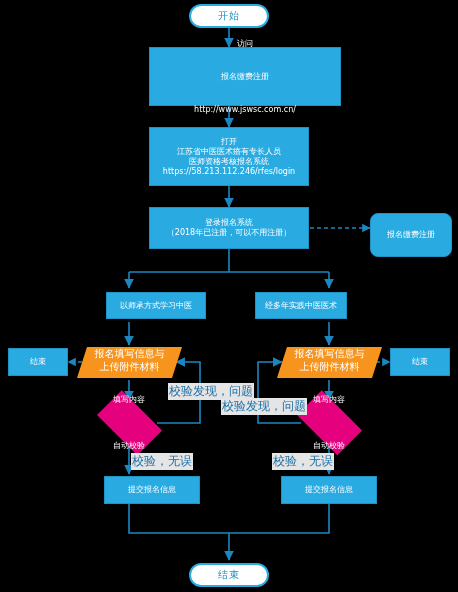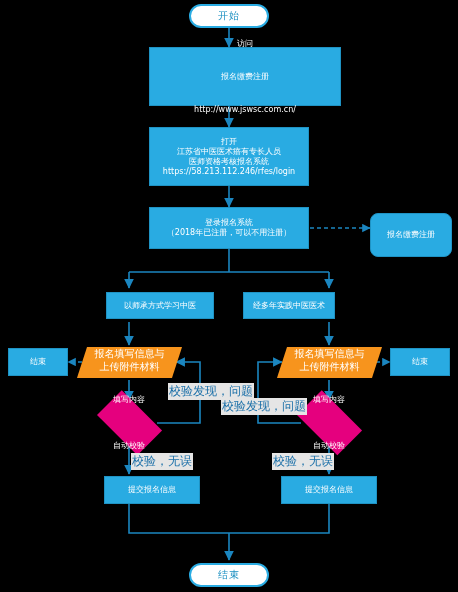--- a/index.html
+++ b/index.html
@@ -102,25 +102,25 @@
 
 <div class="node proc f8" style="left:149px;top:207px;width:160px;height:42px;flex-direction:column;text-align:right;">
   <span>登录报名系统</span>
   <span>（2018年已注册，可以不用注册）</span>
 </div>
 
 <div class="node proc f8" style="left:370px;top:213px;width:82px;height:44px;border-radius:8px;">
   <span>报名缴费注册</span>
 </div>
 
-<div class="node proc f8" style="left:106px;top:292px;width:108px;height:27px;">
+<div class="node proc f8" style="left:106px;top:292px;width:100px;height:27px;">
   <span>以师承方式学习中医</span>
 </div>
 
-<div class="node proc f8" style="left:243px;top:292px;width:92px;height:27px;">
+<div class="node proc f8" style="left:255px;top:292px;width:92px;height:27px;">
   <span>经多年实践中医医术</span>
 </div>
 
 <div class="paraWrap" style="left:82px;top:347px;width:95px;height:31px;">
   <div class="para"></div>
   <div class="paraTxt" style="flex-direction:column;">
     <span>报名填写信息与</span>
     <span>上传附件材料</span>
   </div>
 </div>

